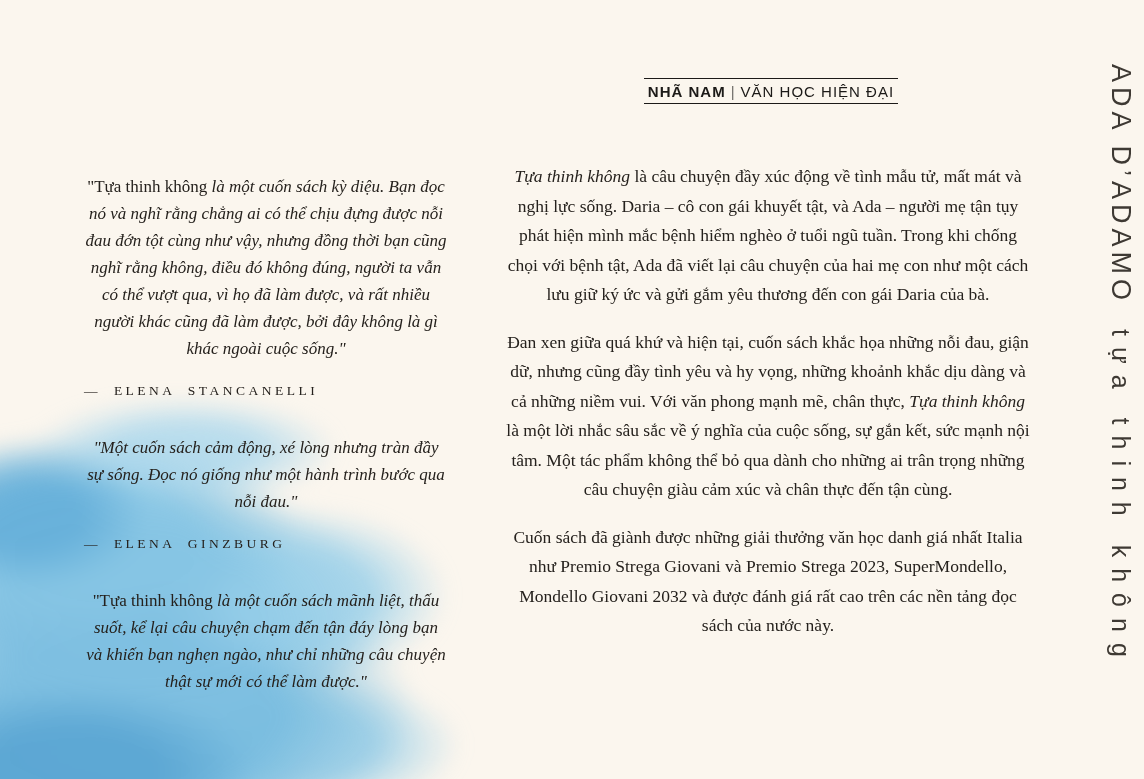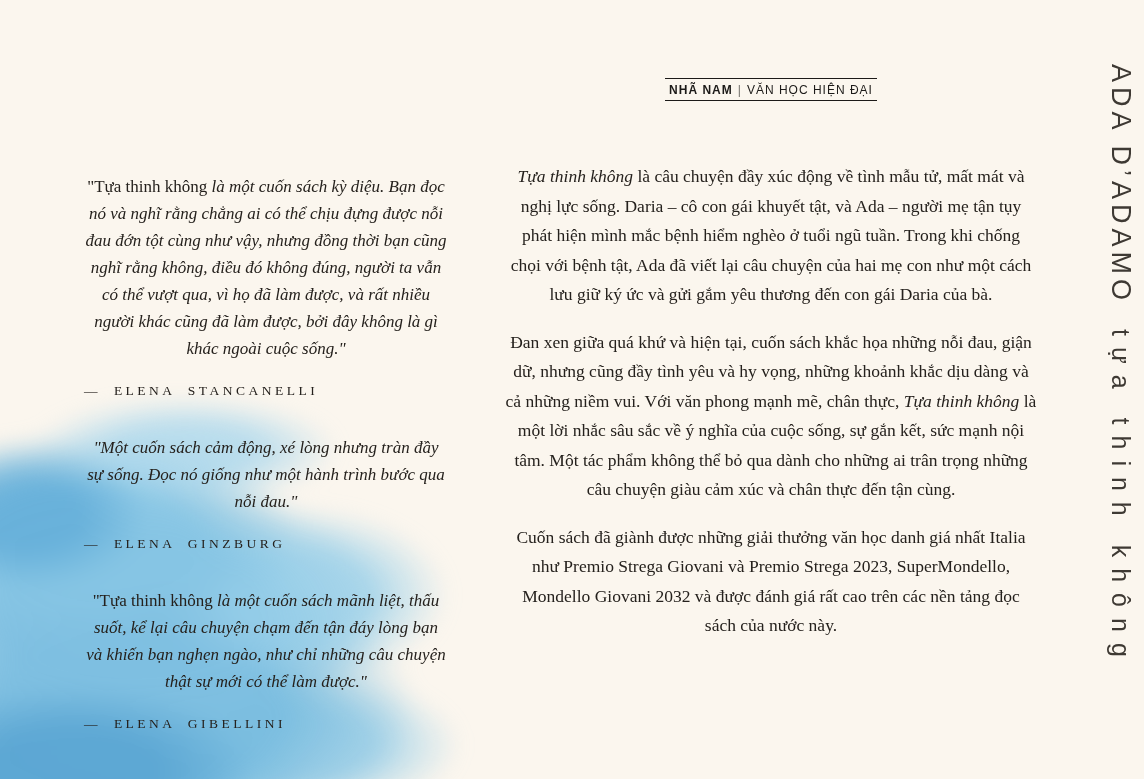--- a/index.html
+++ b/index.html
@@ -26,21 +26,21 @@
       radial-gradient(ellipse 345px 175px at 205px 315px, rgba(120,188,223,0.95) 42%, rgba(120,188,223,0) 82%),
       radial-gradient(ellipse 215px 95px  at 370px 350px, rgba(142,202,231,0.72) 35%, rgba(142,202,231,0) 75%),
       radial-gradient(ellipse 290px 110px at 150px 395px, rgba(110,181,220,0.92) 40%, rgba(110,181,220,0) 80%);
   }
 
   
   .badge-row { position:absolute; left:505px; top:78px; width:532px;
     display:flex; justify-content:center; }
   .badge {
     font-family:"Liberation Sans","DejaVu Sans",sans-serif;
-    font-size:12px; letter-spacing:1px; color:#1c1a18;
+    font-size:15px; letter-spacing:1px; color:#1c1a18;
     border-top:1.5px solid #1c1a18; border-bottom:1.5px solid #1c1a18;
     padding:4px 4px 3px 4px; white-space:nowrap;
   }
   .badge .pub { font-weight:bold; }
   .badge .sep { font-weight:300; opacity:.65; padding:0 5px; }
   .badge .series { font-weight:400; }
 
   
   .quotes {
     position:absolute; left:84px; top:173px; width:364px;
@@ -53,21 +53,21 @@
     margin-top:15px; text-align:left; padding-right:50px;
     font-size:13.5px; letter-spacing:3.5px; word-spacing:6px;
     font-style:normal; color:#25211d;
   }
 
   
   .description {
     position:absolute; left:505px; top:162px; width:532px;
     text-align:center; font-size:17.5px; line-height:29.5px;
   }
-  .description p { margin:0 0 18px 0; }
+  .description p { margin:0 6px 18px 0; }
 
   
   .spine {
     position:absolute; right:8px; top:64px; bottom:40px;
     display:flex; flex-direction:column; align-items:center;
     color:#3e3933;
     font-family:"Liberation Sans","DejaVu Sans",sans-serif;
     font-weight:300;
   }
   .spine-author {
@@ -100,21 +100,20 @@
       <div class="attribution">— ELENA STANCANELLI</div>
     </div>
 
     <div class="quote-block">
       <div class="quote"><span class="seg-italic">"Một cuốn sách cảm động, xé lòng nhưng tràn đầy sự sống. Đọc nó giống như một hành trình bước qua nỗi đau."</span></div>
       <div class="attribution">— ELENA GINZBURG</div>
     </div>
 
     <div class="quote-block">
       <div class="quote"><span class="seg-roman">"Tựa thinh không </span><span class="seg-italic">là một cuốn sách mãnh liệt, thấu suốt, kể lại câu chuyện chạm đến tận đáy lòng bạn và khiến bạn nghẹn ngào, như chỉ những câu chuyện thật sự mới có thể làm được."</span></div>
-      <div class="attribution">— ELENA GIBELLINI</div>
     </div>
 
   </div>
 
   <div class="description">
     <p><span class="seg-italic">Tựa thinh không</span><span class="seg-roman"> là câu chuyện đầy xúc động về tình mẫu tử, mất mát và nghị lực sống. Daria – cô con gái khuyết tật, và Ada – người mẹ tận tụy phát hiện mình mắc bệnh hiểm nghèo ở tuổi ngũ tuần. Trong khi chống chọi với bệnh tật, Ada đã viết lại câu chuyện của hai mẹ con như một cách lưu giữ ký ức và gửi gắm yêu thương đến con gái Daria của bà.</span></p>
     <p><span class="seg-roman">Đan xen giữa quá khứ và hiện tại, cuốn sách khắc họa những nỗi đau, giận dữ, nhưng cũng đầy tình yêu và hy vọng, những khoảnh khắc dịu dàng và cả những niềm vui. Với văn phong mạnh mẽ, chân thực, </span><span class="seg-italic">Tựa thinh không</span><span class="seg-roman"> là một lời nhắc sâu sắc về ý nghĩa của cuộc sống, sự gắn kết, sức mạnh nội tâm. Một tác phẩm không thể bỏ qua dành cho những ai trân trọng những câu chuyện giàu cảm xúc và chân thực đến tận cùng.</span></p>
     <p><span class="seg-roman">Cuốn sách đã giành được những giải thưởng văn học danh giá nhất Italia như Premio Strega Giovani và Premio Strega 2023, SuperMondello, Mondello Giovani 2032 và được đánh giá rất cao trên các nền tảng đọc sách của nước này.</span></p>
   </div>
 

